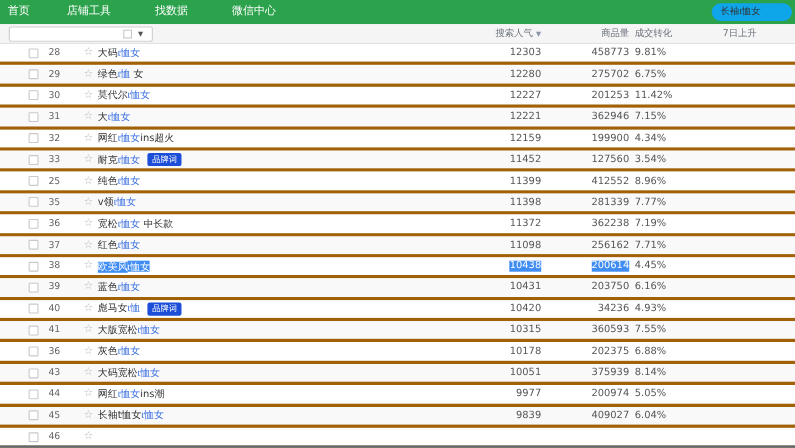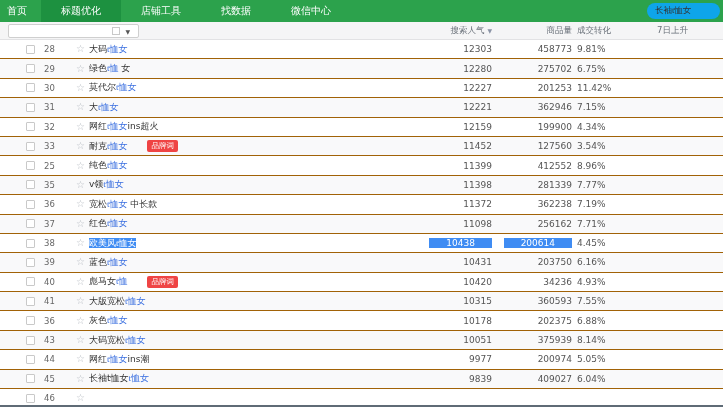--- a/index.html
+++ b/index.html
@@ -34,47 +34,46 @@
   .c-prod { width: 80px;  flex: none; text-align: right; padding-right: 5px; }
   .c-conv { width: 75px;  flex: none; text-align: left; padding-right: 6px; }
   .c-rise { width: 71px;  flex: none; text-align: left;  padding-left: 5px; }
 
   .headbar .c-kw { padding-left: 14px; }
   .sort-caret { font-size: 6px; color: #8a93a6; margin-left: 3px; }
 
   
   .rows { }
   .row { height: 19.4px; display: flex; align-items: center; background: #fff;
-    border-bottom: 1px solid #a16207; }
+    border-bottom: 3px solid #a16207; }
   .row.alt { background: #f9f9fa; }
   .cb { width: 9px; height: 9px; border: 1px solid #c9c9c9; border-radius: 1px;
     background: #fff; flex: none; cursor: pointer; }
   .num { color: #666; margin-left: 9px; font-size: 8.5px; }
   .star { color: #b9bec4; font-size: 10px; margin: 0 4px 0 4px; cursor: pointer; line-height: 1; }
   .kw { text-decoration: none; font-size: 9px; white-space: nowrap; cursor: pointer; }
   .kw .pre, .kw .post { color: #333; }
   .kw .match { color: #3a6fe0; font-family: Liberation Serif, serif; }
-  .badge { background: #ef4444; color: #fff; font-size: 7.5px; line-height: 1;
-    padding: 2px 4px; border-radius: 2px; margin-left: 20px; white-space: nowrap; }
+  .badge { background: #1d4ed8; color: #fff; font-size: 7.5px; line-height: 1;
+    padding: 2px 4px; border-radius: 2px; margin-left: 7px; white-space: nowrap; }
   .badge:empty { display: none; }
   .val { font-size: 9px; color: #555; }
   .row.selected .kw .pre, .row.selected .kw .match, .row.selected .kw .post
     { background: #3f8cf3; color: #fff; }
   .row.selected .c-pop .val, .row.selected .c-prod .val
-    { background: #3f8cf3; color: #fff; padding: 0 17px; }
+    { background: #3f8cf3; color: #fff; padding: 0 0; }
 
   .bottom-line { position: fixed; left: 0; bottom: 0; width: 723px; height: 2px;
     background: #5f6b76; }
 </style>
 </head>
 <body>
 
 <div class="navbar">
   <div class="nav-item first">首页</div>
-  <div class="nav-item active">标题优化</div>
   <div class="nav-item">店铺工具</div>
   <div class="nav-item">找数据</div>
   <div class="nav-item">微信中心</div>
   <input class="nav-search" value="长袖t恤女" style="">
 </div>
 
 <div class="headbar">
   <div class="dropdown">
     <span class="dd-cb"></span>
     <span class="dd-caret">▼</span>

